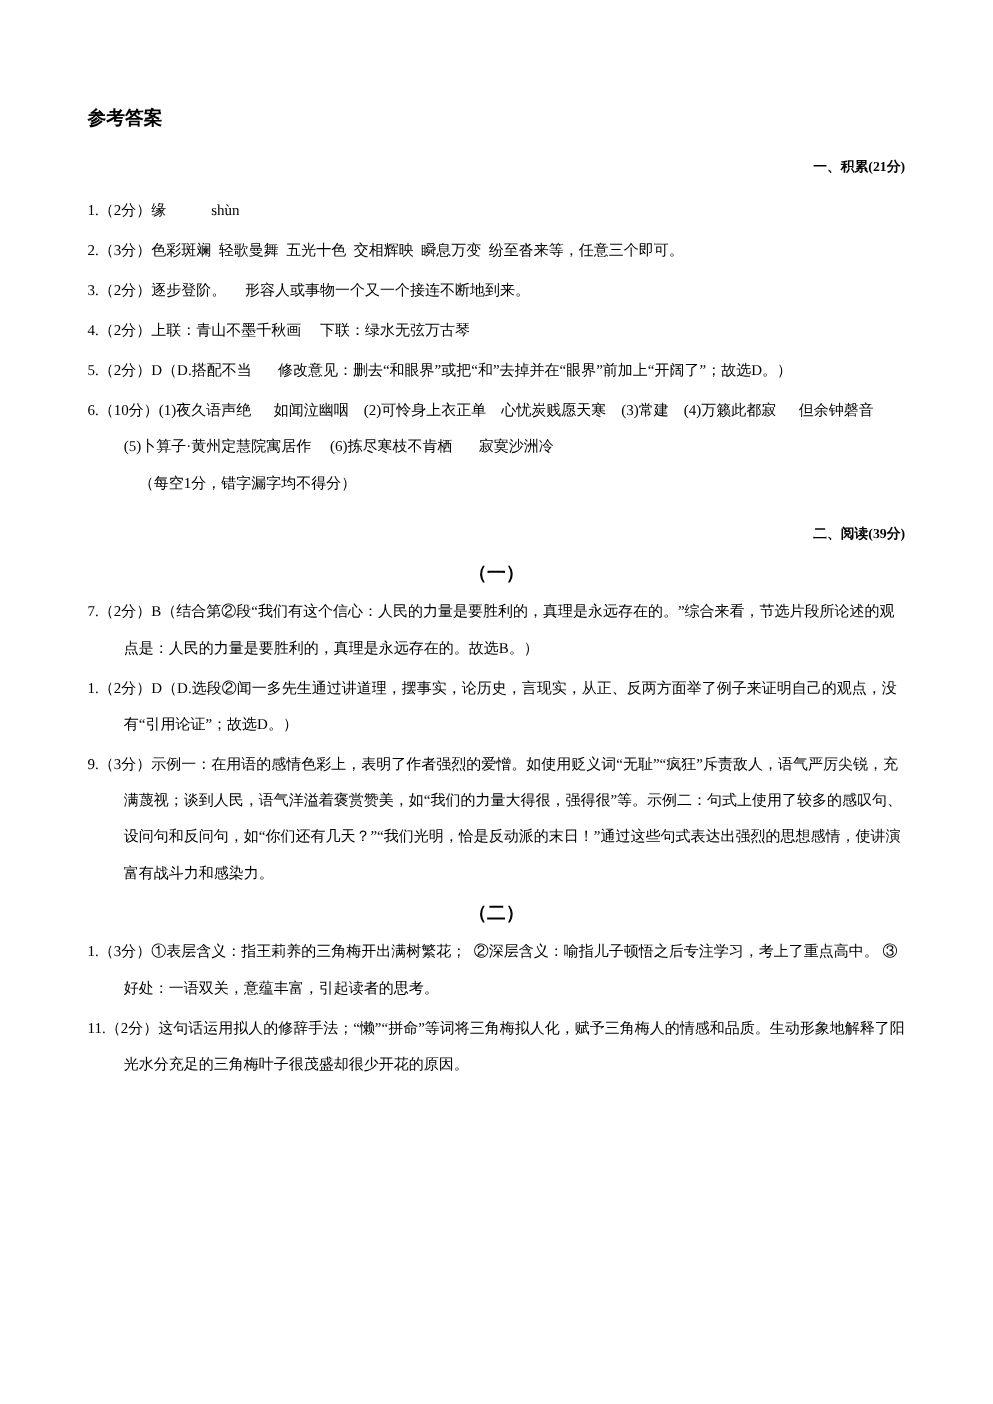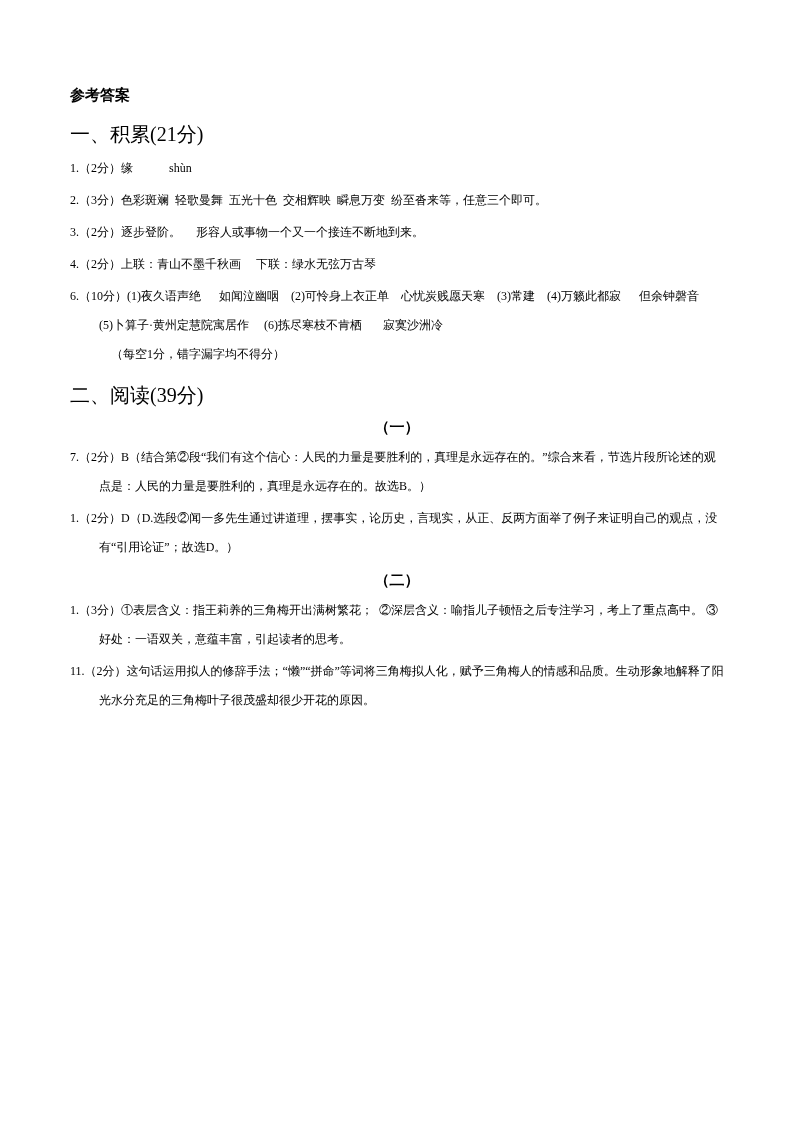--- a/index.html
+++ b/index.html
@@ -19,23 +19,23 @@
     font-family: "Liberation Serif", "DejaVu Serif", serif;
     color: #000000;
   }
   .doc-title {
     font-size: 15px;
     font-weight: bold;
     line-height: 22px;
     margin: 0 0 16px 0;
   }
   .section-heading {
-    font-size: 20px;
-    font-weight: normal;
-    text-align: left;
+    font-size: 11px;
+    font-weight: bold;
+    text-align: right;
     line-height: 24px;
     margin: 14px 0 8px 0;
   }
   .subsection-label {
     font-size: 15px;
     font-weight: bold;
     text-align: center;
     line-height: 24px;
     margin: 6px 0 4px 0;
   }
@@ -55,28 +55,30 @@
 <div class="page">
 
   <h1 class="doc-title">参考答案</h1>
 
   <h2 class="section-heading">一、积累(21分)</h2>
 
   <p class="item">1.（2分）缘            shùn</p>
   <p class="item">2.（3分）色彩斑斓  轻歌曼舞  五光十色  交相辉映  瞬息万变  纷至沓来等，任意三个即可。</p>
   <p class="item">3.（2分）逐步登阶。     形容人或事物一个又一个接连不断地到来。</p>
   <p class="item">4.（2分）上联：青山不墨千秋画     下联：绿水无弦万古琴</p>
+  <p class="item">5.（2分）D（D.搭配不当       修改意见：删去“和眼界”或把“和”去掉并在“眼界”前加上“开阔了”；故选D。）</p>
   <p class="item">6.（10分）(1)夜久语声绝      如闻泣幽咽    (2)可怜身上衣正单    心忧炭贱愿天寒    (3)常建    (4)万籁此都寂      但余钟磬音      (5)卜算子·黄州定慧院寓居作     (6)拣尽寒枝不肯栖       寂寞沙洲冷
 　（每空1分，错字漏字均不得分）</p>
 
   <h2 class="section-heading">二、阅读(39分)</h2>
 
   <h3 class="subsection-label">（一）</h3>
 
   <p class="item">7.（2分）B（结合第②段“我们有这个信心：人民的力量是要胜利的，真理是永远存在的。”综合来看，节选片段所论述的观点是：人民的力量是要胜利的，真理是永远存在的。故选B。）</p>
   <p class="item">1.（2分）D（D.选段②闻一多先生通过讲道理，摆事实，论历史，言现实，从正、反两方面举了例子来证明自己的观点，没有“引用论证”；故选D。）</p>
+  <p class="item">9.（3分）示例一：在用语的感情色彩上，表明了作者强烈的爱憎。如使用贬义词“无耻”“疯狂”斥责敌人，语气严厉尖锐，充满蔑视；谈到人民，语气洋溢着褒赏赞美，如“我们的力量大得很，强得很”等。示例二：句式上使用了较多的感叹句、设问句和反问句，如“你们还有几天？”“我们光明，恰是反动派的末日！”通过这些句式表达出强烈的思想感情，使讲演富有战斗力和感染力。</p>
 
   <h3 class="subsection-label">（二）</h3>
 
   <p class="item">1.（3分）①表层含义：指王莉养的三角梅开出满树繁花；  ②深层含义：喻指儿子顿悟之后专注学习，考上了重点高中。 ③好处：一语双关，意蕴丰富，引起读者的思考。</p>
   <p class="item">11.（2分）这句话运用拟人的修辞手法；“懒”“拼命”等词将三角梅拟人化，赋予三角梅人的情感和品质。生动形象地解释了阳光水分充足的三角梅叶子很茂盛却很少开花的原因。</p>
 
 </div>
 
 </body></html>

